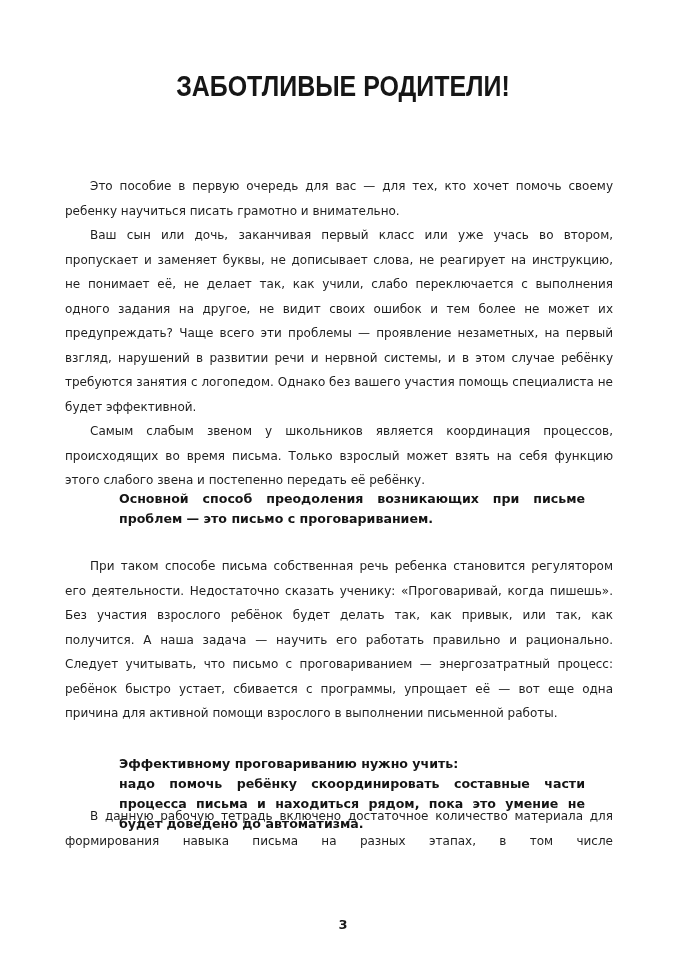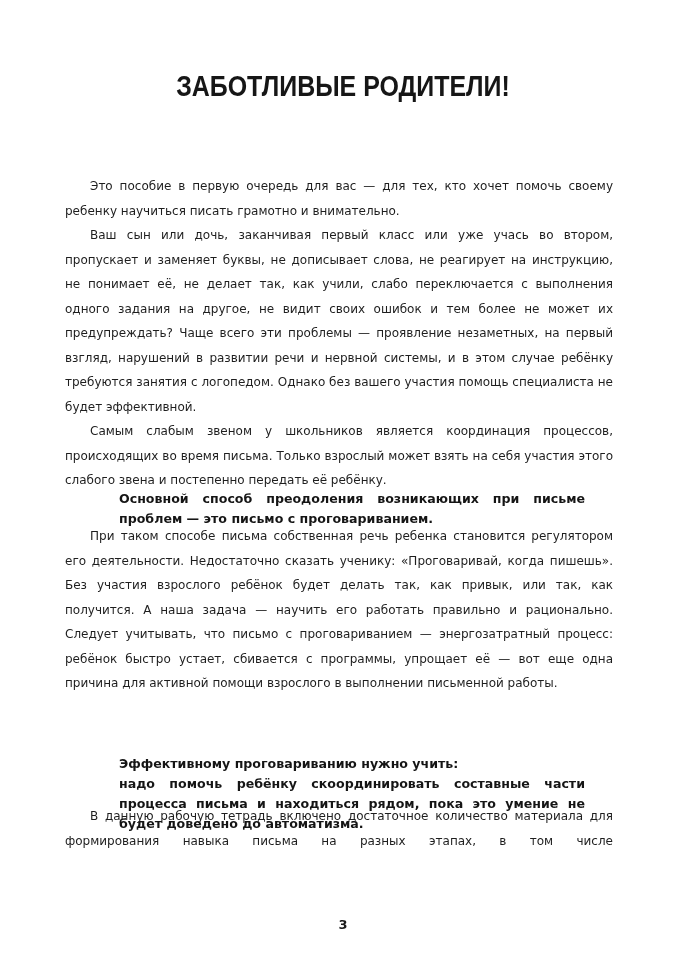--- a/index.html
+++ b/index.html
@@ -32,28 +32,28 @@
 </head>
 <body>
 
 <div class="page">
 
   <div class="title">ЗАБОТЛИВЫЕ РОДИТЕЛИ!</div>
 
   <div class="body-text" style="top:174px;">
     <p>Это пособие в первую очередь для вас — для тех, кто хочет помочь своему ребенку научиться писать грамотно и внимательно.</p>
     <p>Ваш сын или дочь, заканчивая первый класс или уже учась во втором, пропускает и заменяет буквы, не дописывает слова, не реагирует на инструкцию, не понимает её, не делает так, как учили, слабо переключается с выполнения одного задания на другое, не видит своих ошибок и тем более не может их предупреждать? Чаще всего эти проблемы — проявление незаметных, на первый взгляд, нарушений в развитии речи и нервной системы, и в этом случае ребёнку требуются занятия с логопедом. Однако без вашего участия помощь специалиста не будет эффективной.</p>
-    <p>Самым слабым звеном у школьников является координация процессов, происходящих во время письма. Только взрослый может взять на себя участия этого слабого звена и постепенно передать её ребёнку.</p>
+    <p>Самым слабым звеном у школьников является координация процессов, происходящих во время письма. Только взрослый может взять на себя функцию этого слабого звена и постепенно передать её ребёнку.</p>
   </div>
 
   <div class="callout" style="top:487px;">
     <p>Основной способ преодоления возникающих при письме проблем — это письмо с проговариванием.</p>
   </div>
 
-  <div class="body-text" style="top:524px;">
+  <div class="body-text" style="top:554px;">
     <p>При таком способе письма собственная речь ребенка становится регулятором его деятельности. Недостаточно сказать ученику: «Проговаривай, когда пишешь». Без участия взрослого ребёнок будет делать так, как привык, или так, как получится. А наша задача — научить его работать правильно и рационально. Следует учитывать, что письмо с проговариванием — энергозатратный процесс: ребёнок быстро устает, сбивается с программы, упрощает её — вот еще одна причина для активной помощи взрослого в выполнении письменной работы.</p>
   </div>
 
   <div class="callout" style="top:752px;">
     <p>
       <span class="line">Эффективному проговариванию нужно учить:</span>
       <span>надо помочь ребёнку скоординировать составные части процесса письма и находиться рядом, пока это умение не будет доведено до автоматизма.</span>
     </p>
   </div>
 

